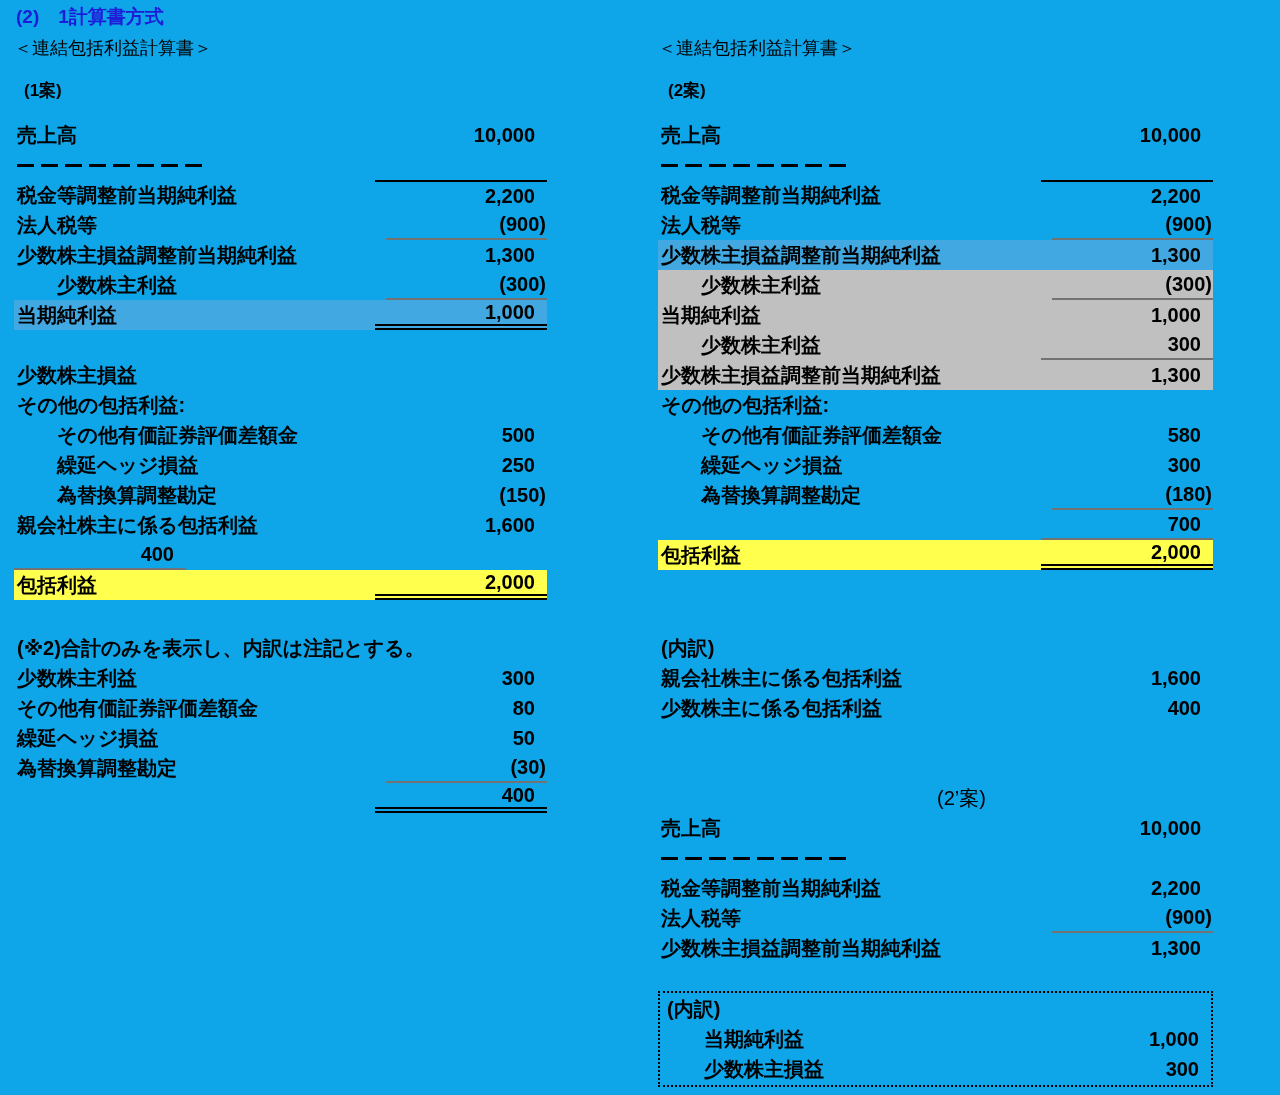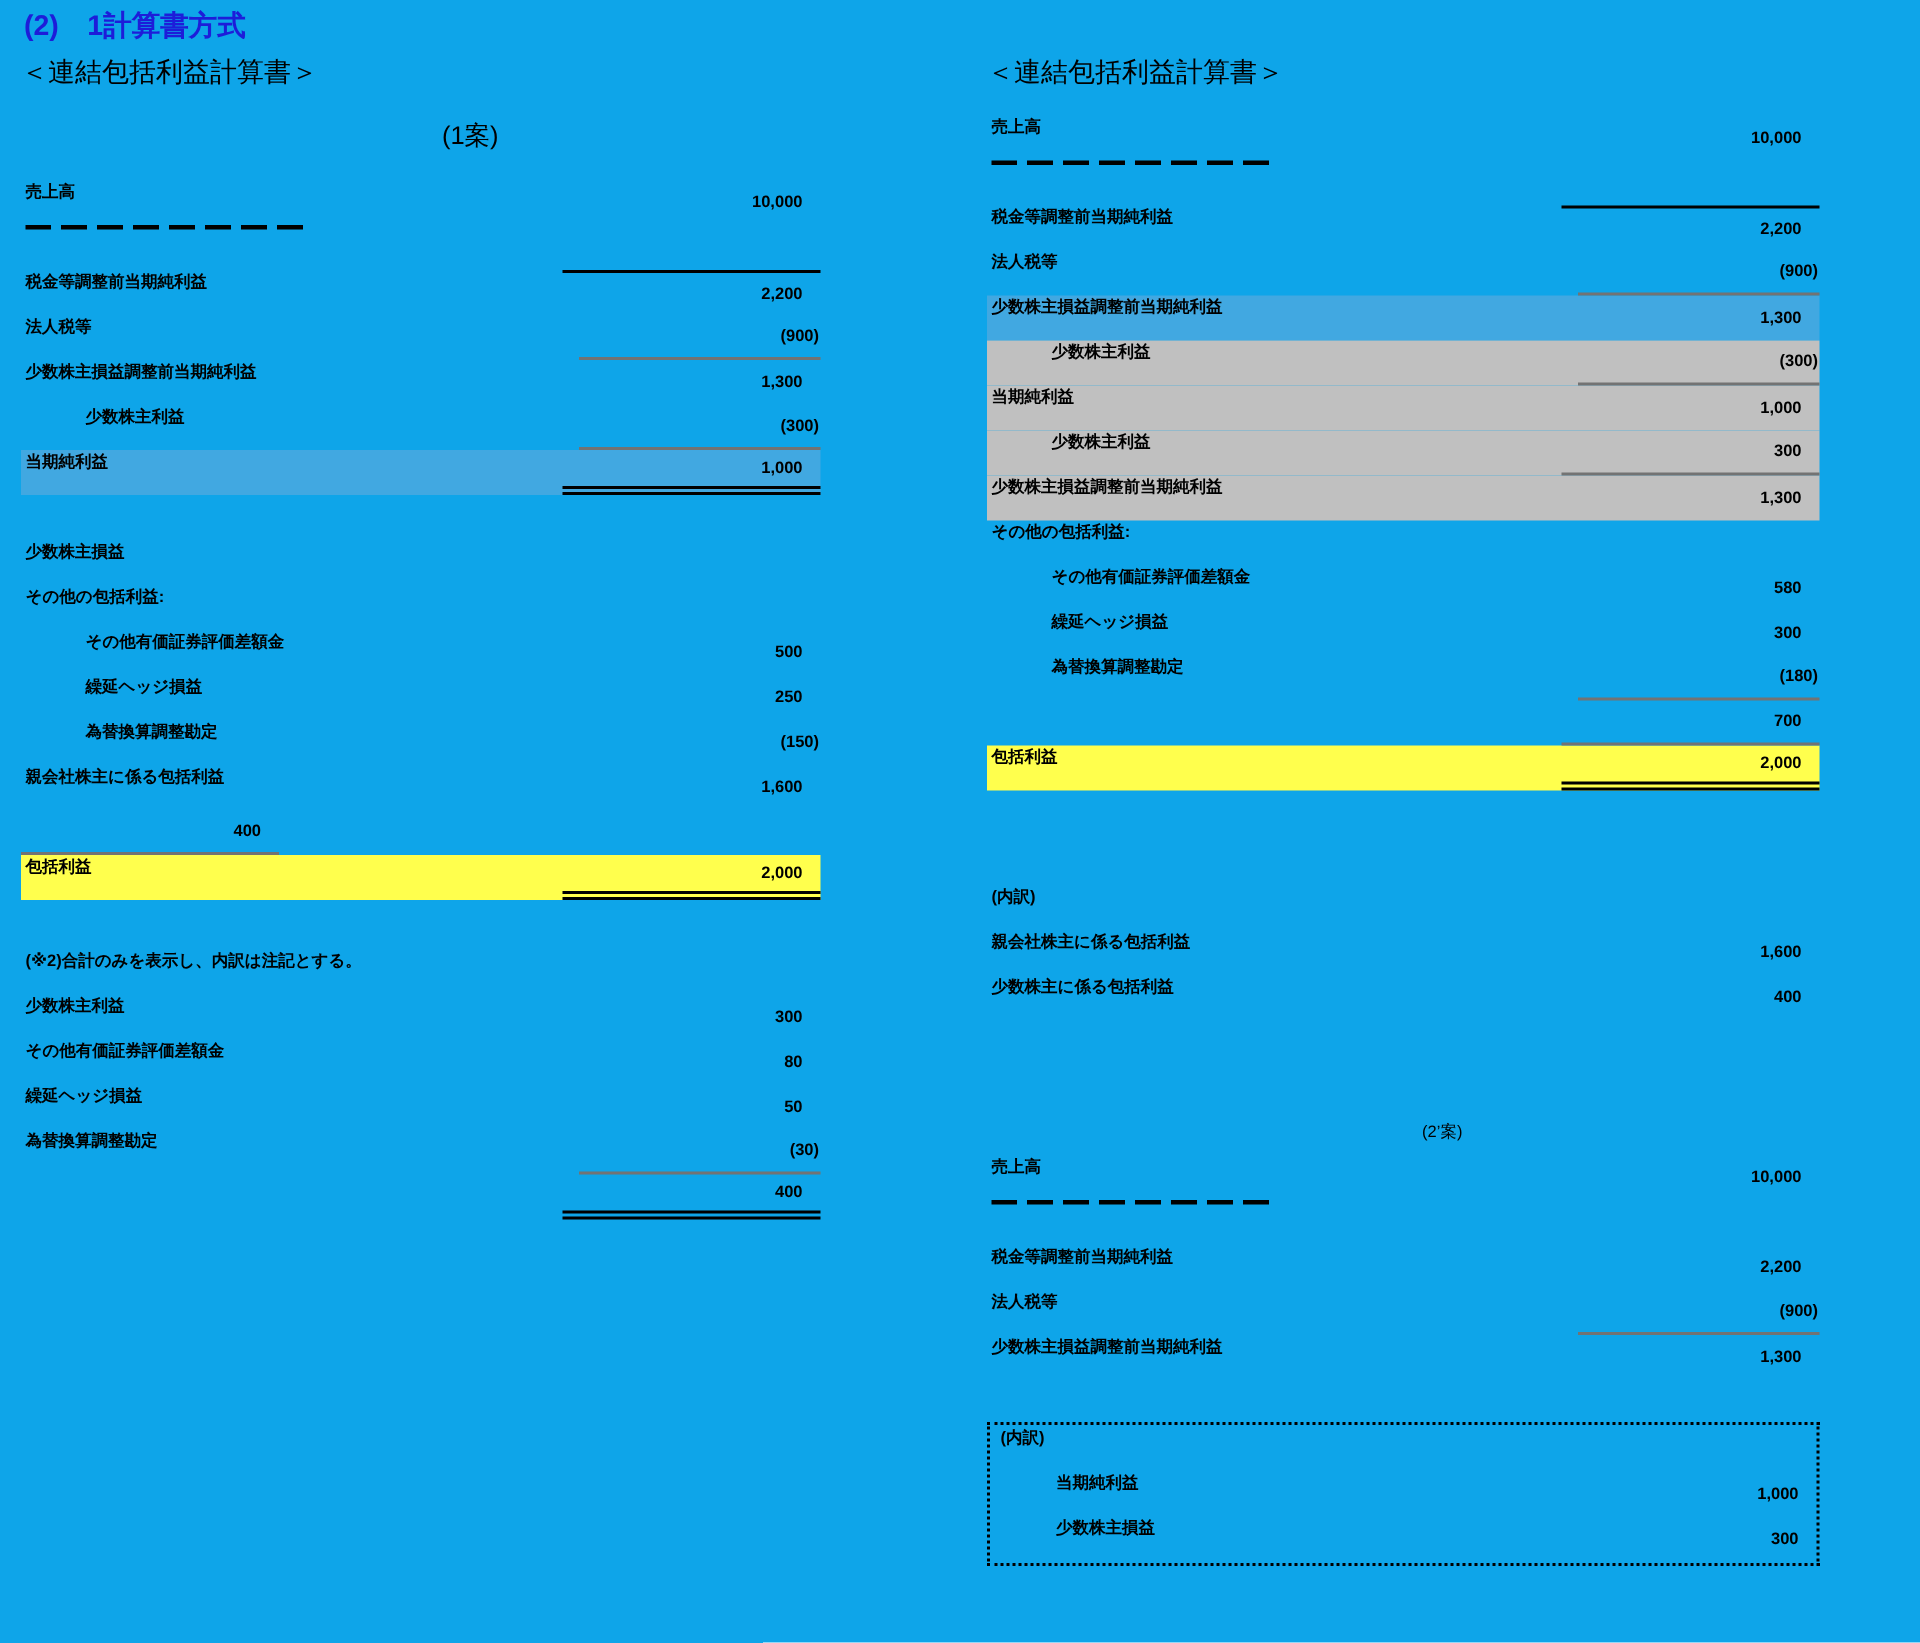--- a/index.html
+++ b/index.html
@@ -3,24 +3,24 @@
 <meta charset="utf-8">
 <style>
   html,body{margin:0;padding:0;background:#fff;}
   .page{position:relative;width:1280px;height:1095px;background:#0ea5e9;overflow:hidden;
         font-family:"Liberation Sans","DejaVu Sans",sans-serif;color:#000;}
   .title{position:absolute;left:16px;top:4px;font-size:19px;font-weight:700;color:#1d1dd9;white-space:nowrap;}
   .col{position:absolute;top:33px;}
   #col-left{left:14px;width:533px;}
   #col-right{left:658px;width:555px;}
   .heading{height:30px;font-size:18px;font-weight:400;display:flex;align-items:center;white-space:nowrap;}
-  .plan{height:30px;margin-top:13px;font-size:17px;font-weight:400;text-align:center;
-        position:relative;left:33px;display:block;line-height:30px;white-space:nowrap;}
+  .plan{height:30px;margin-top:13px;font-size:17px;font-weight:700;
+        position:relative;left:10px;display:block;line-height:30px;white-space:nowrap;}
   .rows{margin-top:14px;}
-  .row{display:flex;height:30px;font-size:11px;font-weight:600;}
+  .row{display:flex;align-items:center;height:30px;font-size:20px;font-weight:600;}
   .row .label{flex:1;white-space:nowrap;padding-left:3px;}
   .row .label.ind{padding-left:43px;}
   .row .val{width:160px;align-self:stretch;display:flex;align-items:center;justify-content:flex-end;
             padding-right:12px;white-space:nowrap;}
   .row .val.neg{padding-right:1px;}
   .row .val.topline{border-top:2px solid #000;}
   .row .val.single{border-bottom:2px solid #737373;}
   .row .val.double{border-bottom:6px double #000;}
   .row.hl-blue{background:#41a8e1;}
   .row.hl-yellow{background:#ffff4d;}
@@ -122,20 +122,21 @@
         </div>
         <div class="row">
           <span class="label"></span>
           <span class="val double">400</span>
         </div>
       </div>
   </div>
 
   <div class="col" id="col-right">
     <div class="heading">＜連結包括利益計算書＞</div>
+    <div class="plan">(2案)</div>
     <div class="rows" id="rows-right">
         <div class="row">
           <span class="label">売上高</span>
           <span class="val">10,000</span>
         </div>
         <div class="row">
           <span class="dashline"></span>
         </div>
         <div class="row">
           <span class="label">税金等調整前当期純利益</span>

